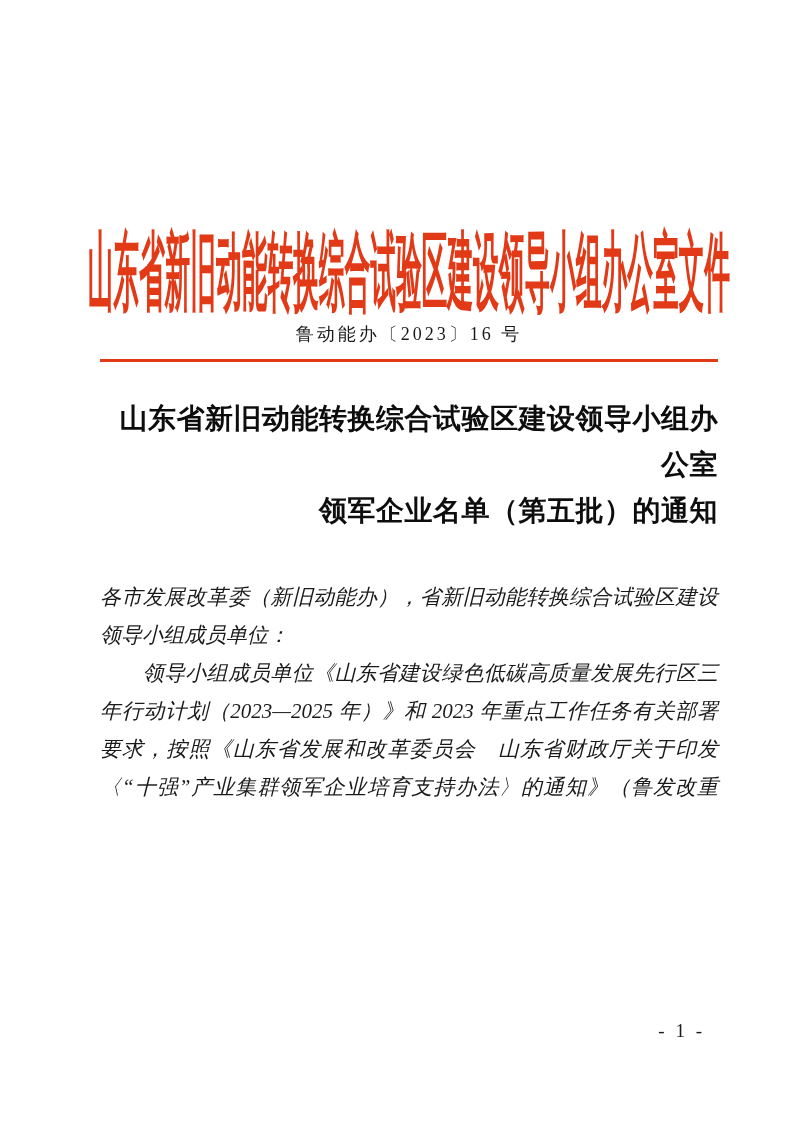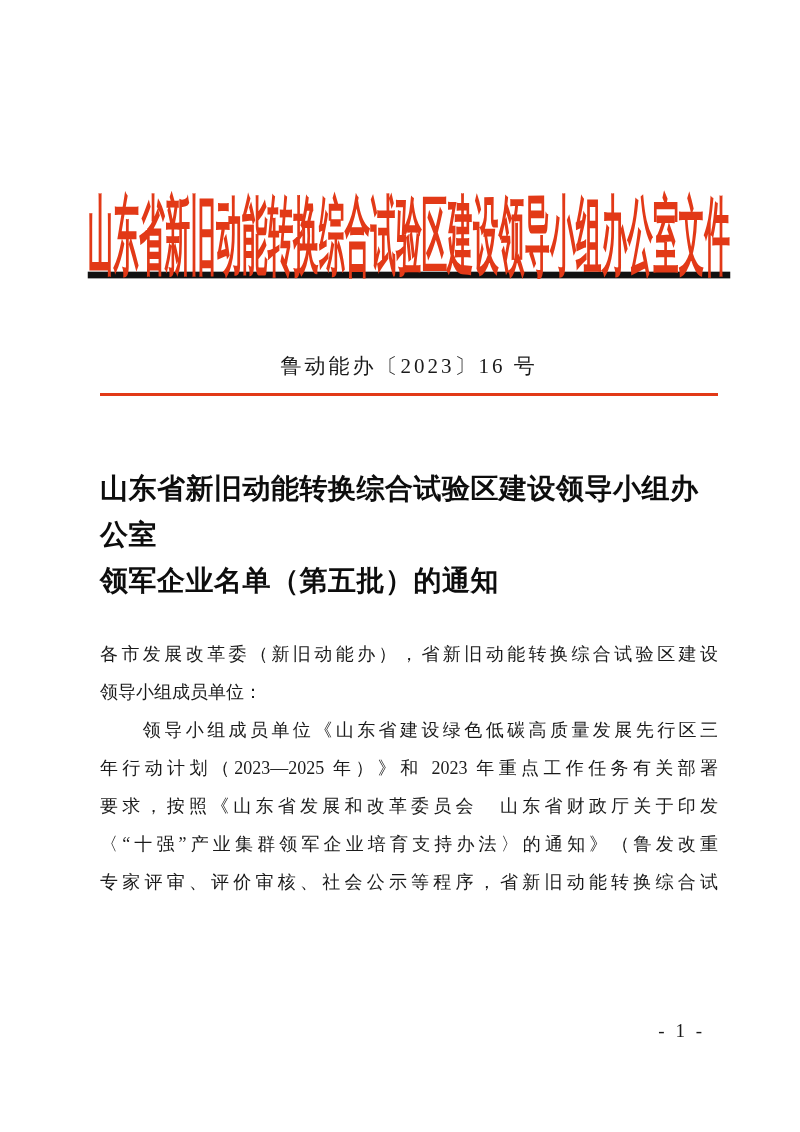--- a/index.html
+++ b/index.html
@@ -22,66 +22,66 @@
     position: absolute;
     left: 100px;
     top: 0;
     width: 618px;
   }
   
   .banner {
     margin-top: 183px;
     height: 107px;
     display: flex;
-    align-items: center;
+    align-items: flex-end;
     justify-content: center;
     overflow: visible;
-    text-decoration: underline;
   }
   .banner-text {
     font-family: "Liberation Serif", serif;
     font-weight: bold;
     color: #e23917;
     font-size: 25.5px;
     white-space: nowrap;
     letter-spacing: 0.2px;
     transform: scaleY(3.35);
     transform-origin: center center;
   }
   
   .doc-number {
-    margin-top: 62px;
+    margin-top: 32px;
     text-align: center;
-    font-size: 21px;
+    font-size: 18px;
     letter-spacing: 3px;
     color: #1a1a1a;
   }
   
   .red-rule {
     margin-top: 13px;
     width: 618px;
     height: 3px;
     background: #e23917;
   }
   
   .doc-title {
-    margin-top: 70px;
-    text-align: left;
+    margin-top: 34px;
+    text-align: right;
     font-family: "Liberation Serif", serif;
     font-weight: bold;
     font-size: 28px;
     line-height: 46px;
     color: #0d0d0d;
     letter-spacing: 0.5px;
   }
   
   .body-text {
-    margin-top: 31px;
-    font-size: 18px;
+    margin-top: 44px;
+    font-size: 21px;
     color: #1a1a1a;
+    font-style: italic;
   }
   .body-line {
     width: 618px;
     line-height: 38px;
     white-space: nowrap;
     text-align: justify;
     text-align-last: justify;
     text-justify: inter-character;
   }
   .body-line.short {
@@ -116,19 +116,18 @@
       <div>领军企业名单（第五批）的通知</div>
     </div>
 
     <div class="body-text">
       <div class="body-line">各市发展改革委（新旧动能办），省新旧动能转换综合试验区建设</div>
       <div class="body-line short">领导小组成员单位：</div>
       <div class="body-line">　　领导小组成员单位《山东省建设绿色低碳高质量发展先行区三</div>
       <div class="body-line">年行动计划（2023—2025 年）》和 2023 年重点工作任务有关部署</div>
       <div class="body-line">要求，按照《山东省发展和改革委员会　山东省财政厅关于印发</div>
       <div class="body-line">〈“十强”产业集群领军企业培育支持办法〉的通知》（鲁发改重</div>
-      <div class="body-line">专家评审、评价审核、社会公示等程序，省新旧动能转换综合试</div>
     </div>
 
   </div>
 
   <div class="page-number">- 1 -</div>
 </div>
 
 </body></html>

